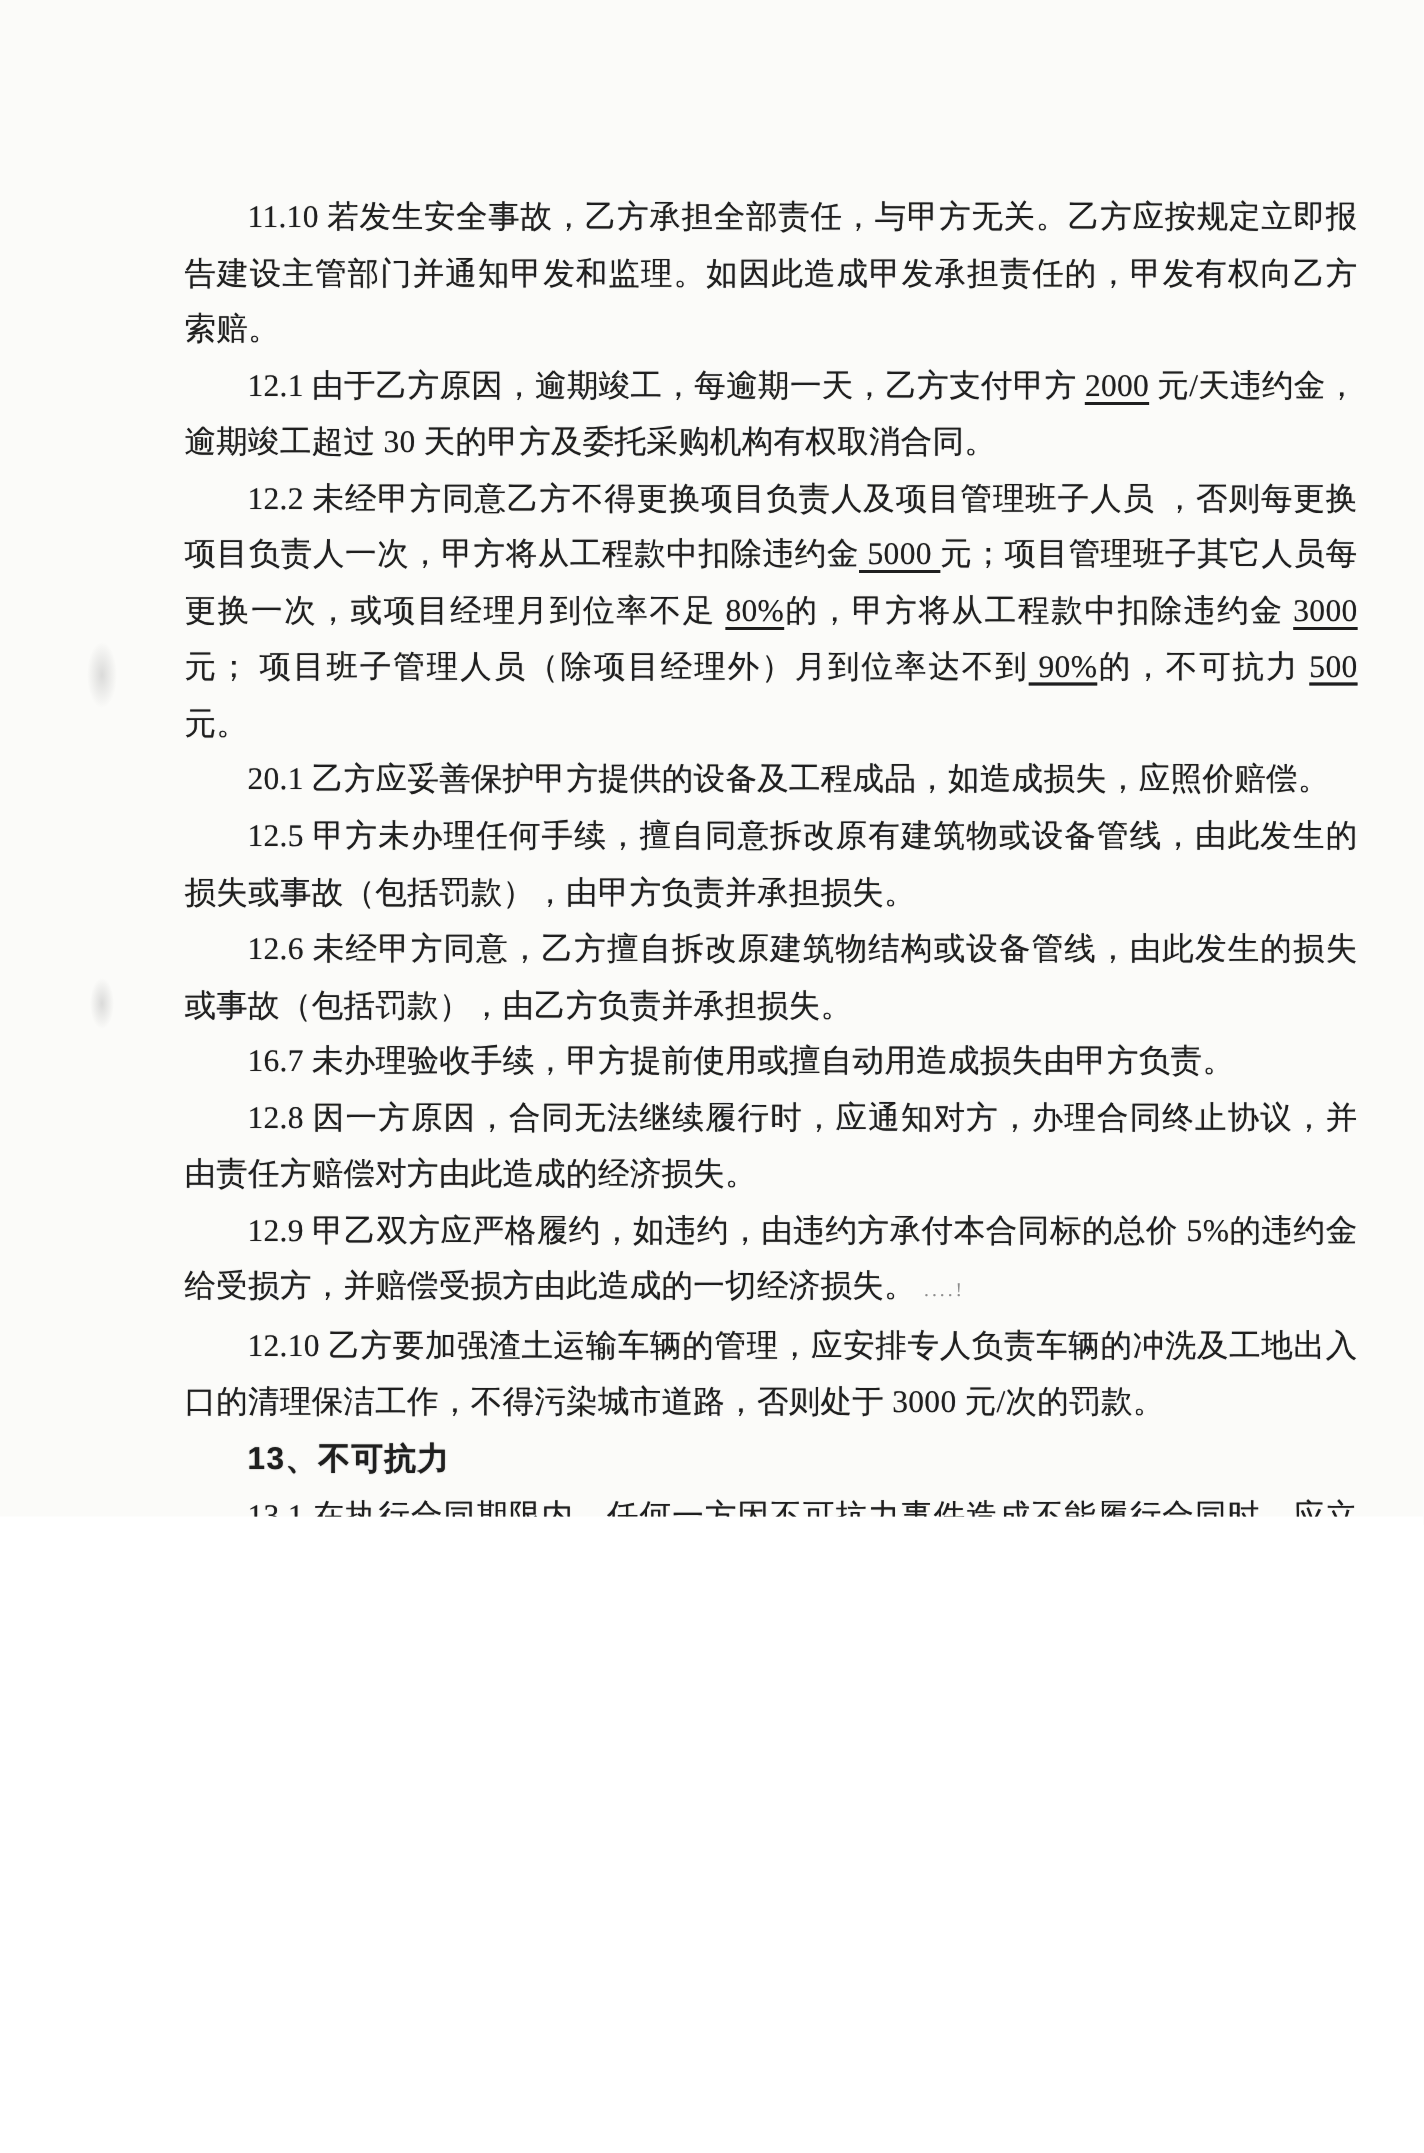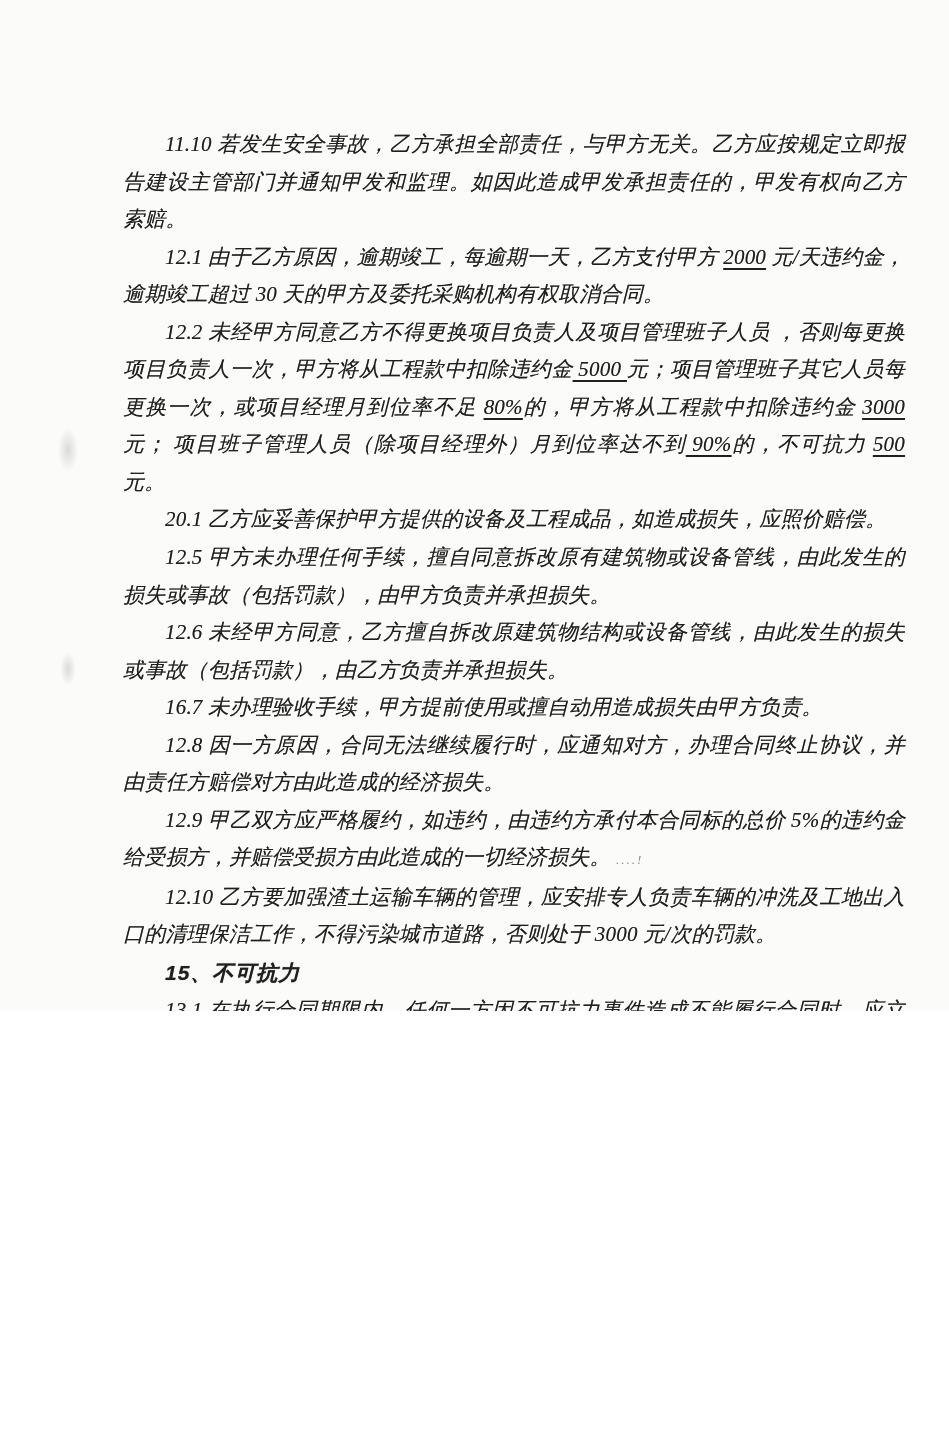--- a/index.html
+++ b/index.html
@@ -7,21 +7,20 @@
     width: 949px; height: 1435px;
     background: #ffffff;
     font-family: "Liberation Serif", "DejaVu Serif", serif;
   }
   .page {
     position: relative;
     width: 949px; height: 1011px;
     overflow: hidden;
     background: #fbfbf9;
     color: #1f1f1f;
-    font-style: italic;
   }
   .content {
     position: absolute;
     left: 123px; top: 126px;
     width: 782px;
   }
   .para {
     margin: 0;
     font-size: 21px;
     line-height: 37.55px;
@@ -93,21 +92,21 @@
     <p class="para">12.6 未经甲方同意，乙方擅自拆改原建筑物结构或设备管线，由此发生的损失或事故（包括罚款），由乙方负责并承担损失。</p>
 
     <p class="para">16.7 未办理验收手续，甲方提前使用或擅自动用造成损失由甲方负责。</p>
 
     <p class="para">12.8 因一方原因，合同无法继续履行时，应通知对方，办理合同终止协议，并由责任方赔偿对方由此造成的经济损失。</p>
 
     <p class="para"><span>12.9 甲乙双方应严格履约，如违约，由违约方承付本合同标的总价 5%的违约金给受损方，并赔偿受损方由此造成的一切经济损失。</span> <span class="artifact">....!</span></p>
 
     <p class="para">12.10 乙方要加强渣土运输车辆的管理，应安排专人负责车辆的冲洗及工地出入口的清理保洁工作，不得污染城市道路，否则处于 3000 元/次的罚款。</p>
 
-    <p class="para heading">15、不可抗力</p>
+    <p class="para heading">13、不可抗力</p>
 
     <p class="para">13.1 在执行合同期限内，任何一方因不可抗力事件造成不能履行合同时，应立即通知对方，并寄送有关权威机构出具的证明，则合同履行期可延长，延长期与不可抗力影响期相同。出现上述情况不受合同有关逾期责任制约；</p>
 
     <p class="para">13.2 不可抗力影响时间持续 30 日以上时，甲乙双方及时解除合同：</p>
 
   </div>
 
   <span class="noise noise-dot">·</span>
   <span class="noise noise-tick">!</span>
 

